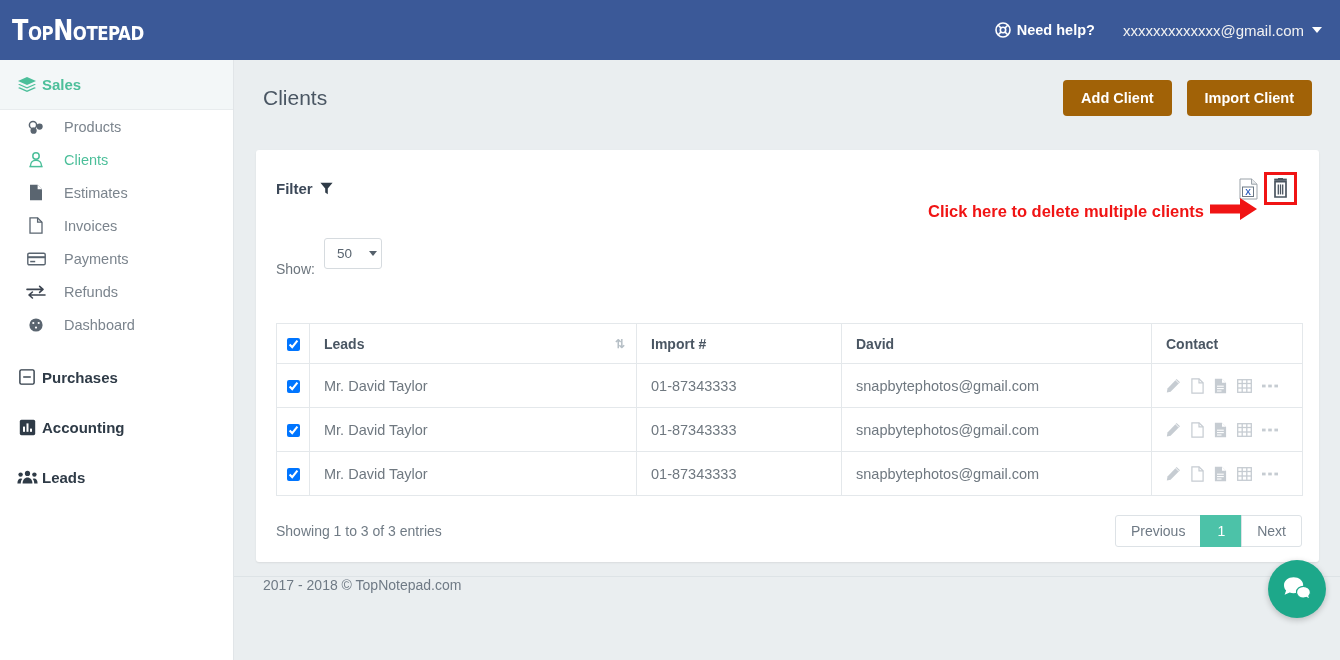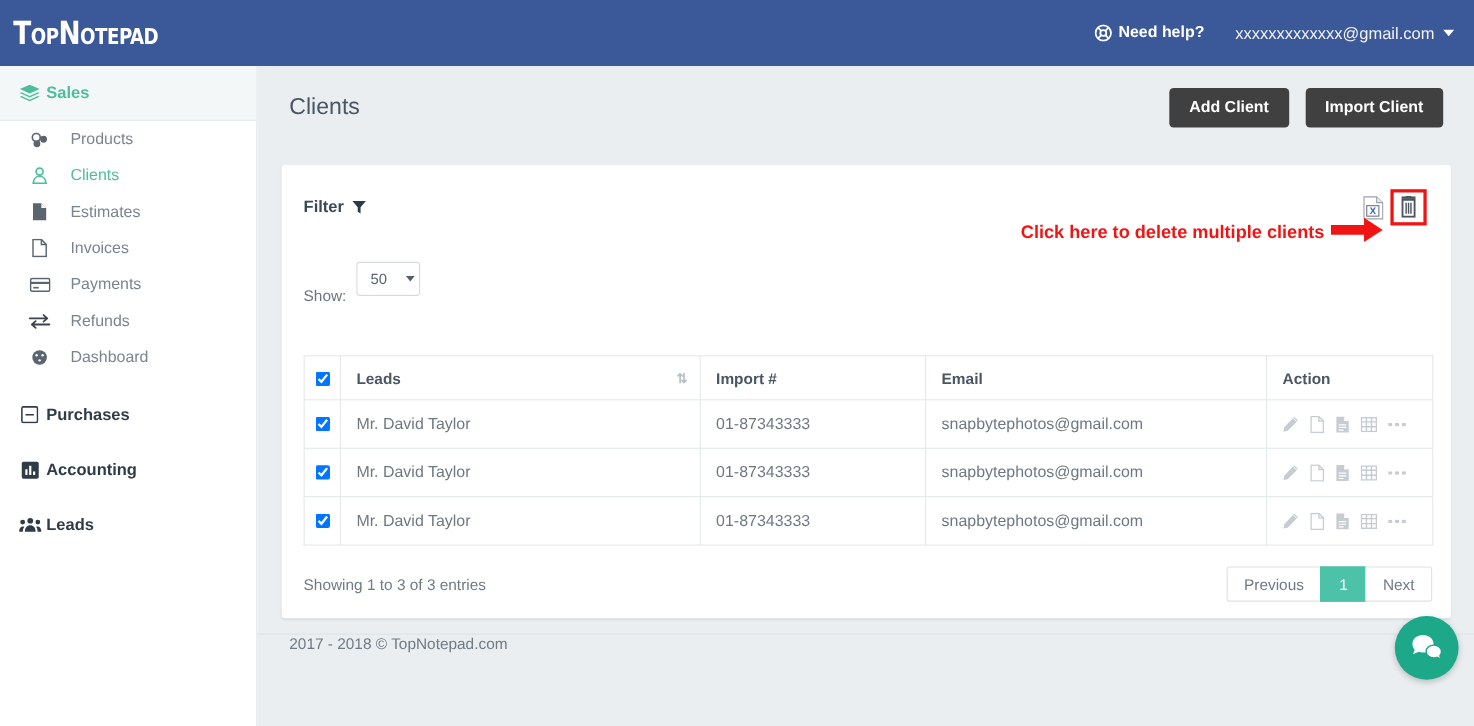--- a/index.html
+++ b/index.html
@@ -95,21 +95,21 @@
     background: #eaeef0;
   }
   .page-head {
     height: 75px; display: flex; align-items: center;
     justify-content: space-between;
     padding: 0 28px 0 29px;
   }
   .page-title { font-size: 21px; color: #4a5663; font-weight: normal; }
   .head-actions { display: flex; gap: 15px; }
   .btn-green {
-    background: #404040; color: #ffffff;
+    background: #a16207; color: #ffffff;
     border: none; border-radius: 4px;
     font-size: 14.5px; font-weight: bold;
     padding: 10px 18px; cursor: pointer;
     font-family: "Liberation Sans", sans-serif;
     white-space: nowrap;
   }
 
   .card {
     position: absolute; top: 90px; left: 22px;
     width: 1063px; height: 412px;
@@ -482,24 +482,24 @@
             <input class="cb" type="checkbox" checked="" style="">
           </th>
           <th class="c-name">
             <span>Leads</span>
             <span class="sort-ico">⇅</span>
           </th>
           <th class="c-contact">
             <span>Import #</span>
           </th>
           <th class="c-email">
-            <span>Email</span>
+            <span>David</span>
           </th>
           <th class="c-action">
-            <span>Action</span>
+            <span>Contact</span>
           </th>
         </tr>
       </thead>
       <tbody>
         <tr>
           <td class="c-check">
             <input class="cb" type="checkbox" checked="" style="">
           </td>
           <td>Mr. David Taylor</td>
           <td>01-87343333</td>

